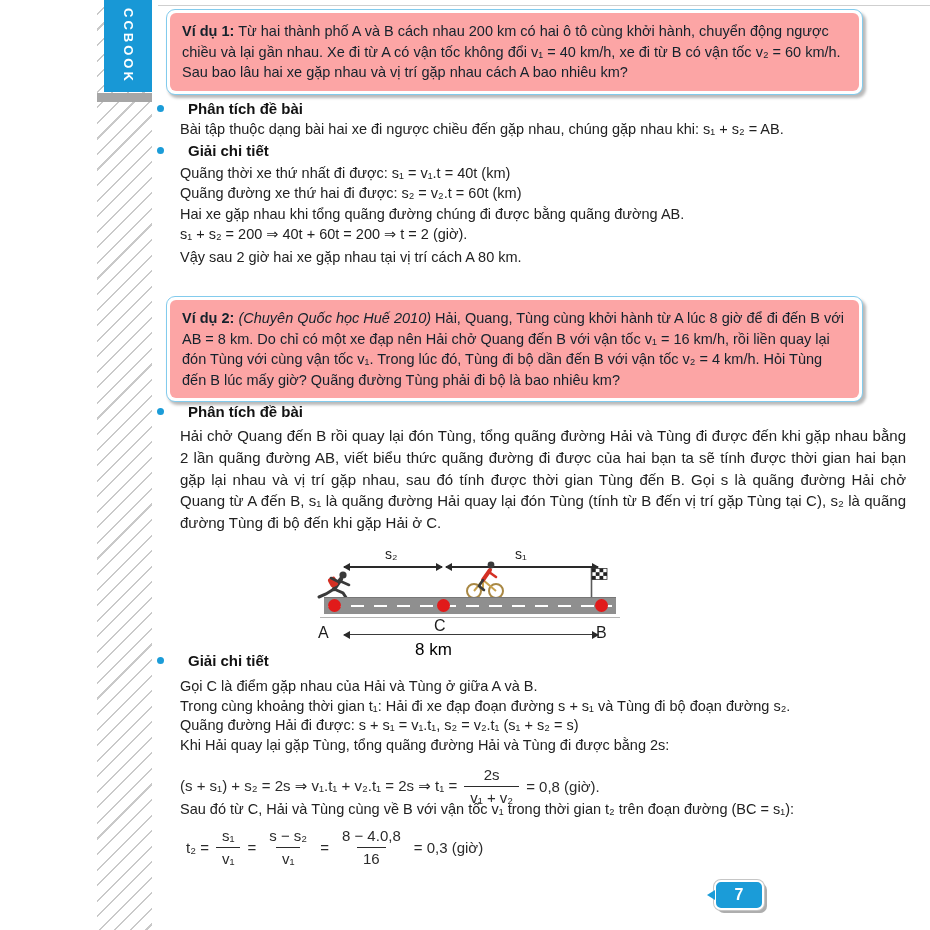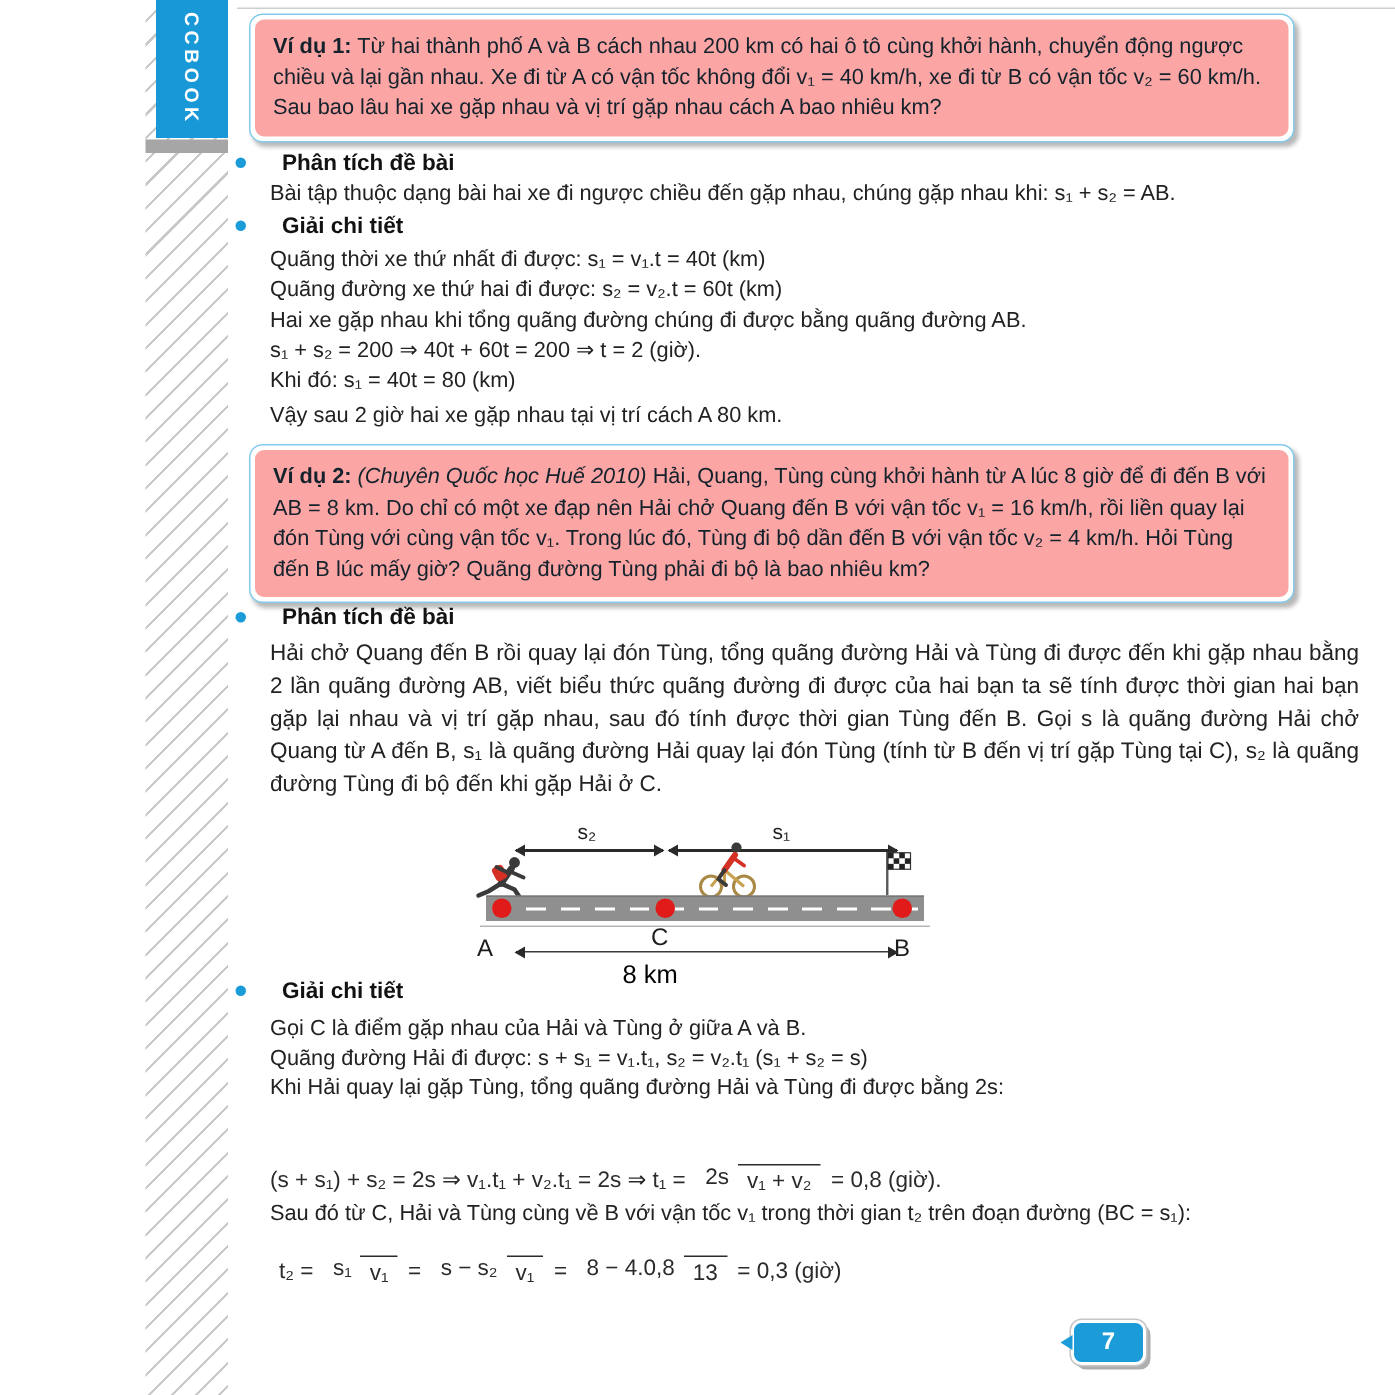--- a/index.html
+++ b/index.html
@@ -51,21 +51,21 @@
   .sol-block .line{font-size:14.5px;line-height:20.3px;color:#222;white-space:nowrap;}
   .sol-block .line.gap{margin-top:3px;}
   .para{
     position:absolute;left:180px;width:726px;margin:0;text-align:justify;
     font-size:15px;line-height:21.8px;color:#222;
   }
 
   
   .eqrow{position:absolute;left:180px;display:flex;align-items:center;gap:7px;
     font-size:15px;color:#2b2b2b;}
-  .frac{display:inline-flex;align-items:center;line-height:1.15;}
+  .frac{display:inline-flex;flex-direction:column;align-items:center;line-height:1.15;}
   .frac .num{padding:0 6px 2px;}
   .frac .den{border-top:1.3px solid #2b2b2b;padding:2px 6px 0;}
 
   
   .diagram{position:absolute;left:310px;top:546px;width:330px;height:118px;}
   .dlabel{position:absolute;top:0;font-size:14px;color:#1d1d1d;}
   .dlabel.s2{left:75px;}
   .dlabel.s1{left:205px;}
   .darrow{position:absolute;height:1.6px;background:#2a2a2a;}
   .darrow::before{content:"";position:absolute;left:-1px;top:-3.2px;
@@ -138,21 +138,20 @@
 
   <div class="heading" style="top:142px;">
     <span class="bullet"></span>
     <span class="heading-text">Giải chi tiết</span>
   </div>
   <div class="sol-block" style="top:163px;">
     <div class="line">Quãng thời xe thứ nhất đi được: s₁ = v₁.t = 40t (km)</div>
     <div class="line">Quãng đường xe thứ hai đi được: s₂ = v₂.t = 60t (km)</div>
     <div class="line">Hai xe gặp nhau khi tổng quãng đường chúng đi được bằng quãng đường AB.</div>
     <div class="line">s₁ + s₂ = 200 ⇒ 40t + 60t = 200 ⇒ t = 2 (giờ).</div>
-    <div class="line">Khi đó: s₁ = 40t = 80 (km)</div>
     <div class="line gap">Vậy sau 2 giờ hai xe gặp nhau tại vị trí cách A 80 km.</div>
   </div>
 
   <section class="example-box box2">
     <div class="example-inner">
       <p><b>Ví dụ 2:</b> <i>(Chuyên Quốc học Huế 2010)</i> <span>Hải, Quang, Tùng cùng khởi hành từ A lúc 8 giờ để đi đến B với AB = 8 km. Do chỉ có một xe đạp nên Hải chở Quang đến B với vận tốc v₁ = 16 km/h, rồi liền quay lại đón Tùng với cùng vận tốc v₁. Trong lúc đó, Tùng đi bộ dần đến B với vận tốc v₂ = 4 km/h. Hỏi Tùng đến B lúc mấy giờ? Quãng đường Tùng phải đi bộ là bao nhiêu km?</span></p>
     </div>
   </section>
 
   <div class="heading" style="top:403px;">
@@ -216,20 +215,21 @@
     <div class="darrow ab-arrow"></div>
     <span class="dist">8 km</span>
   </div>
 
   <div class="heading" style="top:652px;">
     <span class="bullet"></span>
     <span class="heading-text">Giải chi tiết</span>
   </div>
   <div class="sol-block" style="top:677px;">
     <div class="line" style="line-height:19.6px;">Gọi C là điểm gặp nhau của Hải và Tùng ở giữa A và B.</div>
+    <div class="line" style="line-height:19.6px;">Trong cùng khoảng thời gian t₁: Hải đi xe đạp đoạn đường s + s₁ và Tùng đi bộ đoạn đường s₂.</div>
     <div class="line" style="line-height:19.6px;">Quãng đường Hải đi được: s + s₁ = v₁.t₁, s₂ = v₂.t₁ (s₁ + s₂ = s)</div>
     <div class="line" style="line-height:19.6px;">Khi Hải quay lại gặp Tùng, tổng quãng đường Hải và Tùng đi được bằng 2s:</div>
   </div>
 
   <div class="eqrow" style="top:752px;height:44px;margin-top:12px;">
     <span>(s + s₁) + s₂ = 2s ⇒ v₁.t₁ + v₂.t₁ = 2s ⇒ t₁ =</span>
     <span class="frac">
       <span class="num">2s</span>
       <span class="den">v₁ + v₂</span>
     </span>
@@ -245,21 +245,21 @@
       <span class="den">v₁</span>
     </span>
     <span>=</span>
     <span class="frac">
       <span class="num">s − s₂</span>
       <span class="den">v₁</span>
     </span>
     <span>=</span>
     <span class="frac">
       <span class="num">8 − 4.0,8</span>
-      <span class="den">13</span>
+      <span class="den">16</span>
     </span>
     <span>= 0,3 (giờ)</span>
   </div>
 
   <div class="page-bubble">
     <span class="page-number">7</span>
   </div>
 </div>
 
 </body></html>

